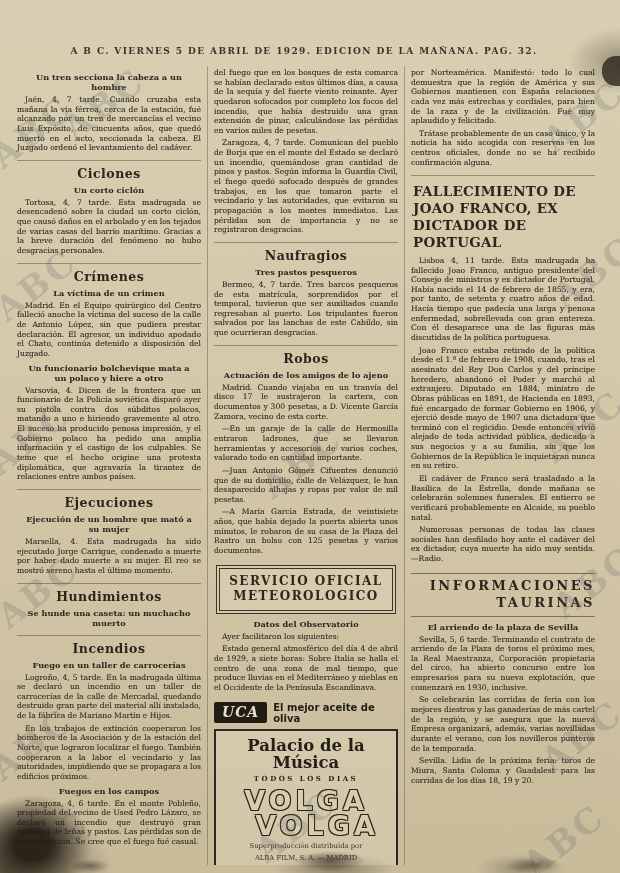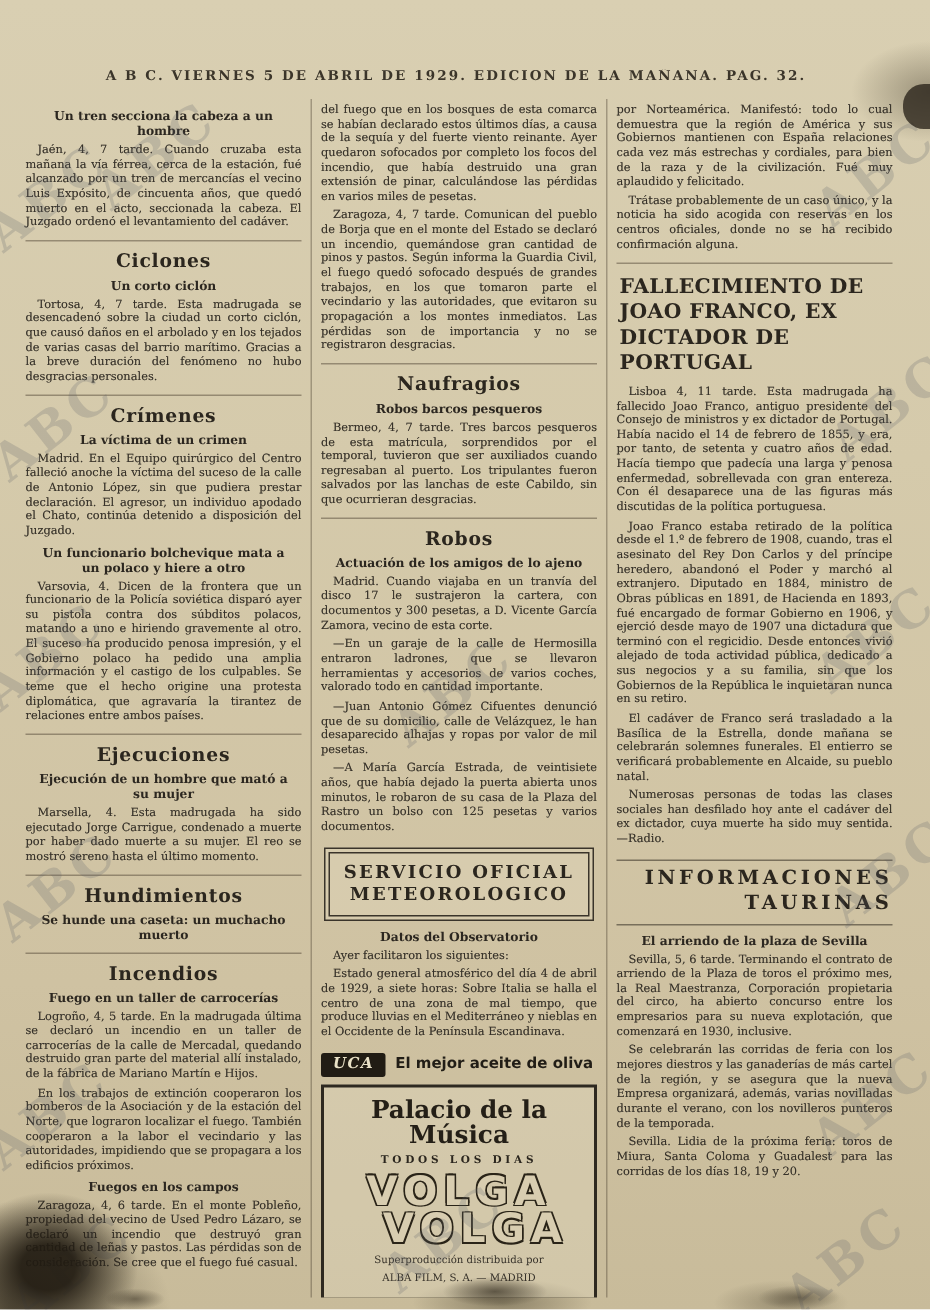--- a/index.html
+++ b/index.html
@@ -56,21 +56,21 @@
 
   .rulesh {
     border-top:1px solid rgba(62,55,43,.6); border-bottom:1px solid rgba(62,55,43,.6);
     margin:9px 0 5px; padding:4px 0; text-align:right;
   }
   .ruleline { font-size:13px; font-weight:bold; letter-spacing:2.5px; line-height:1.3; color:#2b261e; }
 
   .uca { display:flex; align-items:center; gap:6px; margin:9px 0 5px; }
   .ucalogo {
     background:#211c14; color:#e9e1c6; font-weight:bold; font-style:italic;
-    font-size:10px; padding:2px 8px 3px; border-radius:2px; letter-spacing:1px;
+    font-size:14px; padding:2px 8px 3px; border-radius:2px; letter-spacing:1px;
   }
   .ucatext { font-family:"DejaVu Sans","Liberation Sans",sans-serif; font-weight:bold; font-size:10px; color:#211d16; }
 
   .palacio {
     border:2px solid #2e2920; margin:4px 0 0; padding:6px 4px 7px;
     text-align:center; background:rgba(233,226,201,.30);
   }
   .ptitle { font-size:16.5px; font-weight:bold; line-height:1.05; color:#241f17; }
   .pdays { font-size:7px; letter-spacing:2.5px; margin:3px 0 5px; font-weight:bold; color:#2b261e; }
   .pbig {
@@ -145,21 +145,21 @@
         <p class="para">Zaragoza, 4, 6 tarde. En el monte Pobleño, propiedad del vecino de Used Pedro Lázaro, se declaró un incendio que destruyó gran cantidad de leñas y pastos. Las pérdidas son de consideración. Se cree que el fuego fué casual.</p>
       </div>
     <div class="colrule"></div>
     <div class="col">
         <p class="para cont">del fuego que en los bosques de esta comarca se habían declarado estos últimos días, a causa de la sequía y del fuerte viento reinante. Ayer quedaron sofocados por completo los focos del incendio, que había destruido una gran extensión de pinar, calculándose las pérdidas en varios miles de pesetas.</p>
         <p class="para">Zaragoza, 4, 7 tarde. Comunican del pueblo de Borja que en el monte del Estado se declaró un incendio, quemándose gran cantidad de pinos y pastos. Según informa la Guardia Civil, el fuego quedó sofocado después de grandes trabajos, en los que tomaron parte el vecindario y las autoridades, que evitaron su propagación a los montes inmediatos. Las pérdidas son de importancia y no se registraron desgracias.</p>
         <div class="h1wrap">
           <span class="secrule"></span>
           <h2>Naufragios</h2>
         </div>
-        <div class="sub">Robos barcos pesqueros</div>
+        <div class="sub">Tres pastos pesqueros</div>
         <p class="para">Bermeo, 4, 7 tarde. Tres barcos pesqueros de esta matrícula, sorprendidos por el temporal, tuvieron que ser auxiliados cuando regresaban al puerto. Los tripulantes fueron salvados por las lanchas de este Cabildo, sin que ocurrieran desgracias.</p>
         <div class="h1wrap">
           <span class="secrule"></span>
           <h2>Robos</h2>
         </div>
         <div class="sub">Actuación de los amigos de lo ajeno</div>
         <p class="para">Madrid. Cuando viajaba en un tranvía del disco 17 le sustrajeron la cartera, con documentos y 300 pesetas, a D. Vicente García Zamora, vecino de esta corte.</p>
         <p class="para">—En un garaje de la calle de Hermosilla entraron ladrones, que se llevaron herramientas y accesorios de varios coches, valorado todo en cantidad importante.</p>
         <p class="para">—Juan Antonio Gómez Cifuentes denunció que de su domicilio, calle de Velázquez, le han desaparecido alhajas y ropas por valor de mil pesetas.</p>
         <p class="para">—A María García Estrada, de veintisiete años, que había dejado la puerta abierta unos minutos, le robaron de su casa de la Plaza del Rastro un bolso con 125 pesetas y varios documentos.</p>

